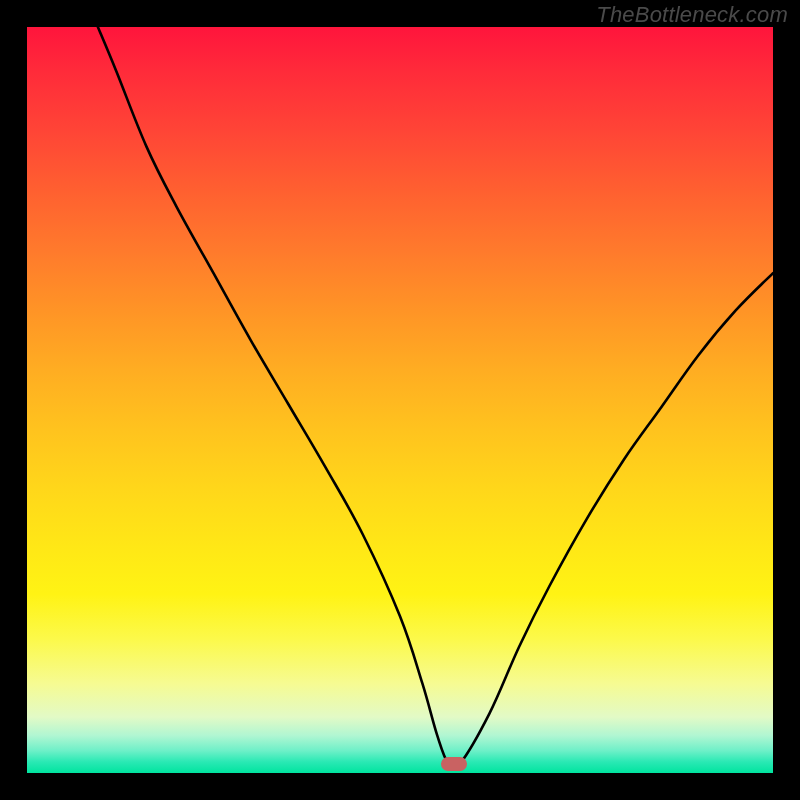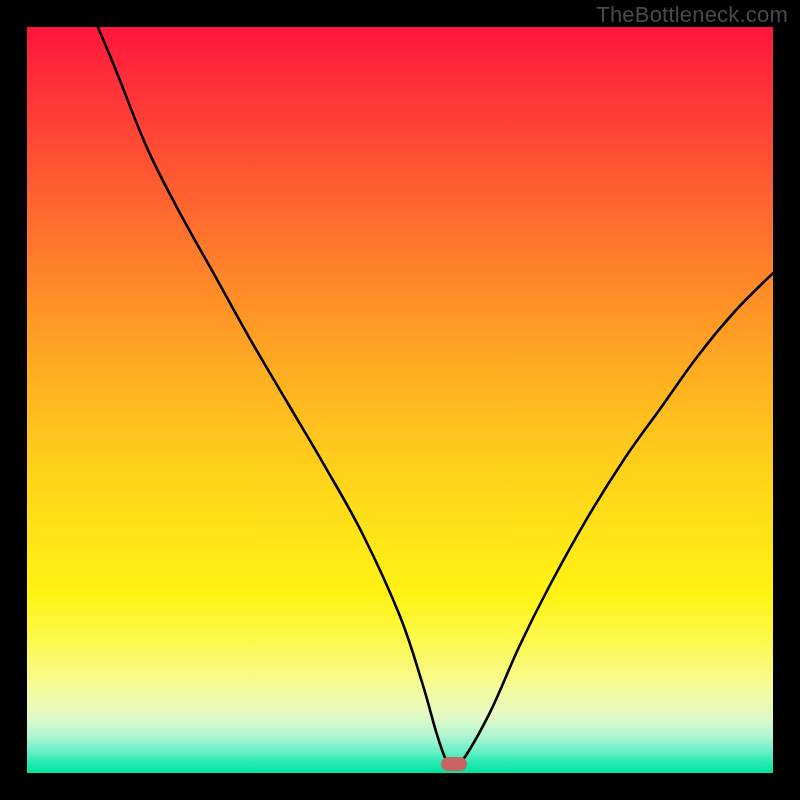--- a/index.html
+++ b/index.html
@@ -13,20 +13,21 @@
   }
   .watermark {
     position: absolute;
     top: 2px;
     right: 12px;
     color: #4a4a4a;
     font-size: 22px;
     font-weight: 500;
     z-index: 10;
     letter-spacing: 0.2px;
+    font-style: italic;
   }
   .plot-area {
     position: absolute;
     left: 27px;
     top: 27px;
     width: 746px;
     height: 746px;
     overflow: hidden;
   }
   .gradient-bg {

